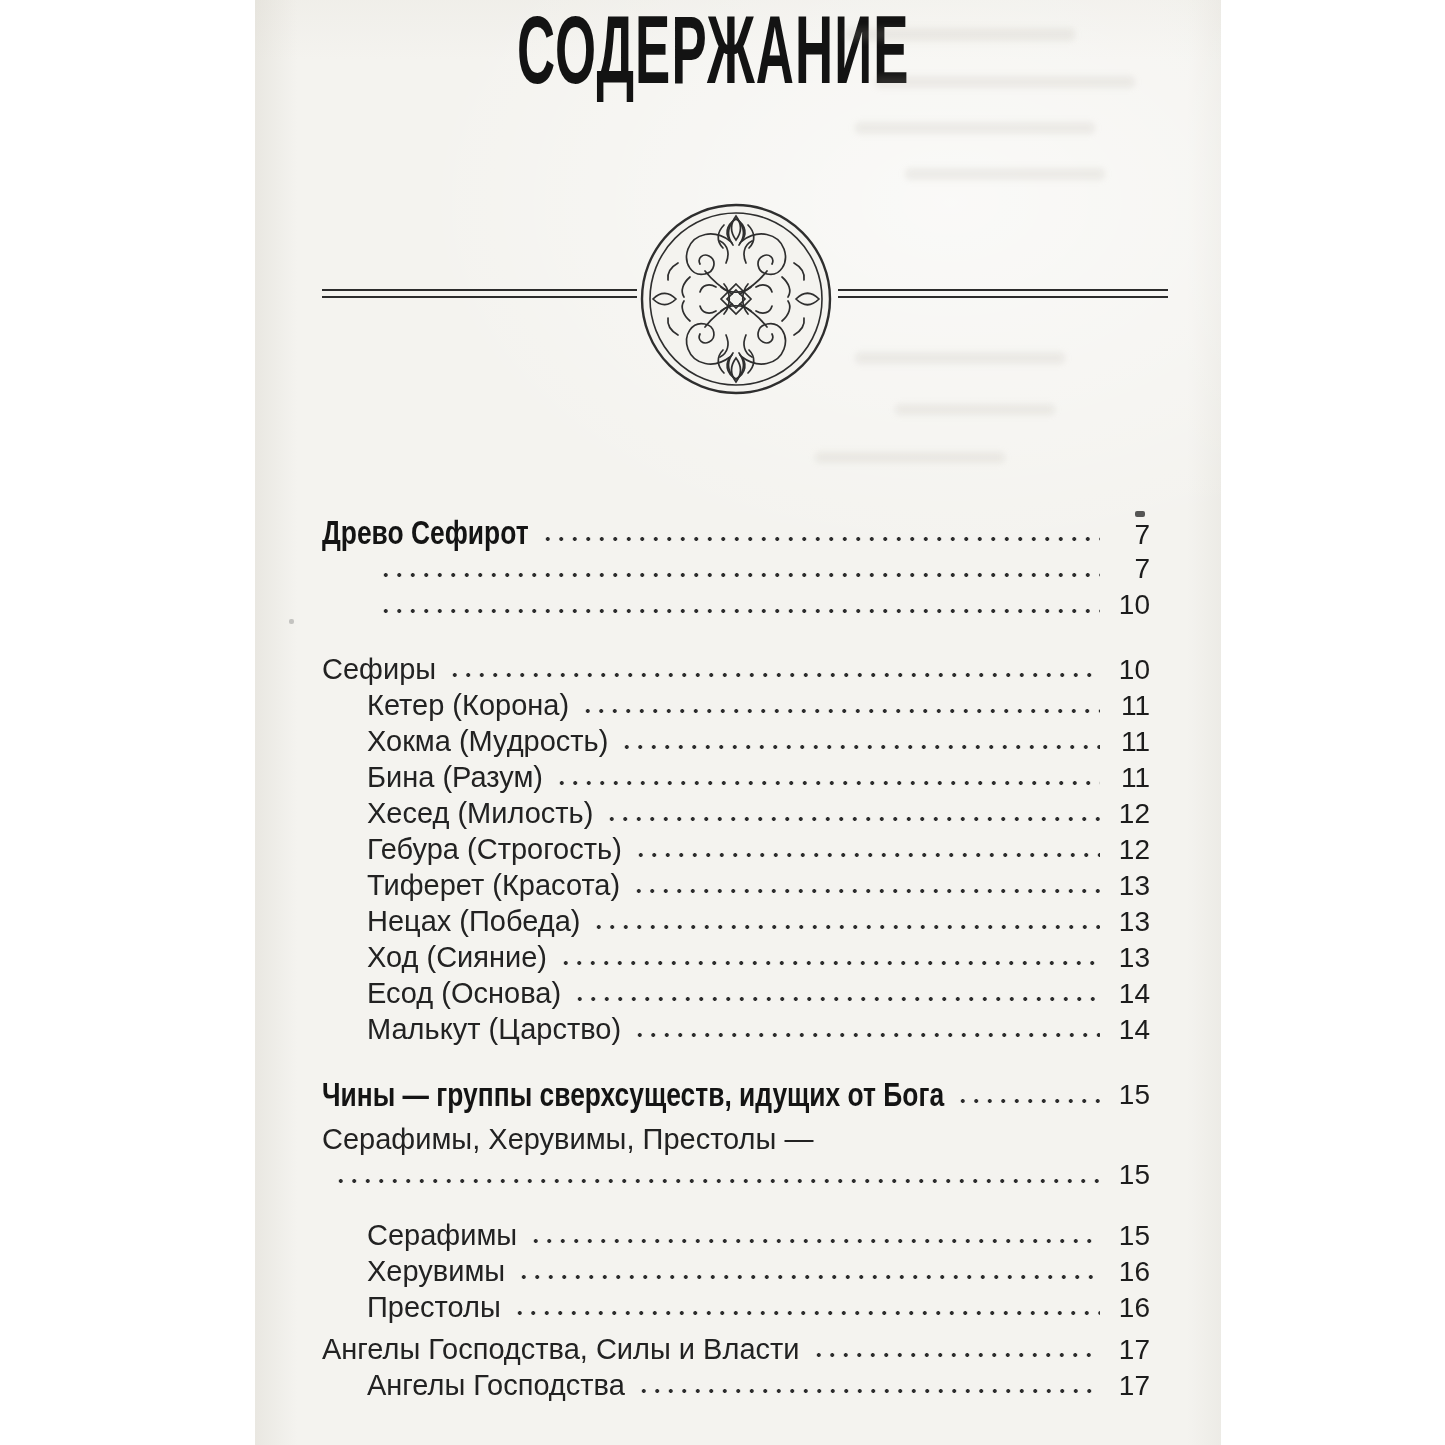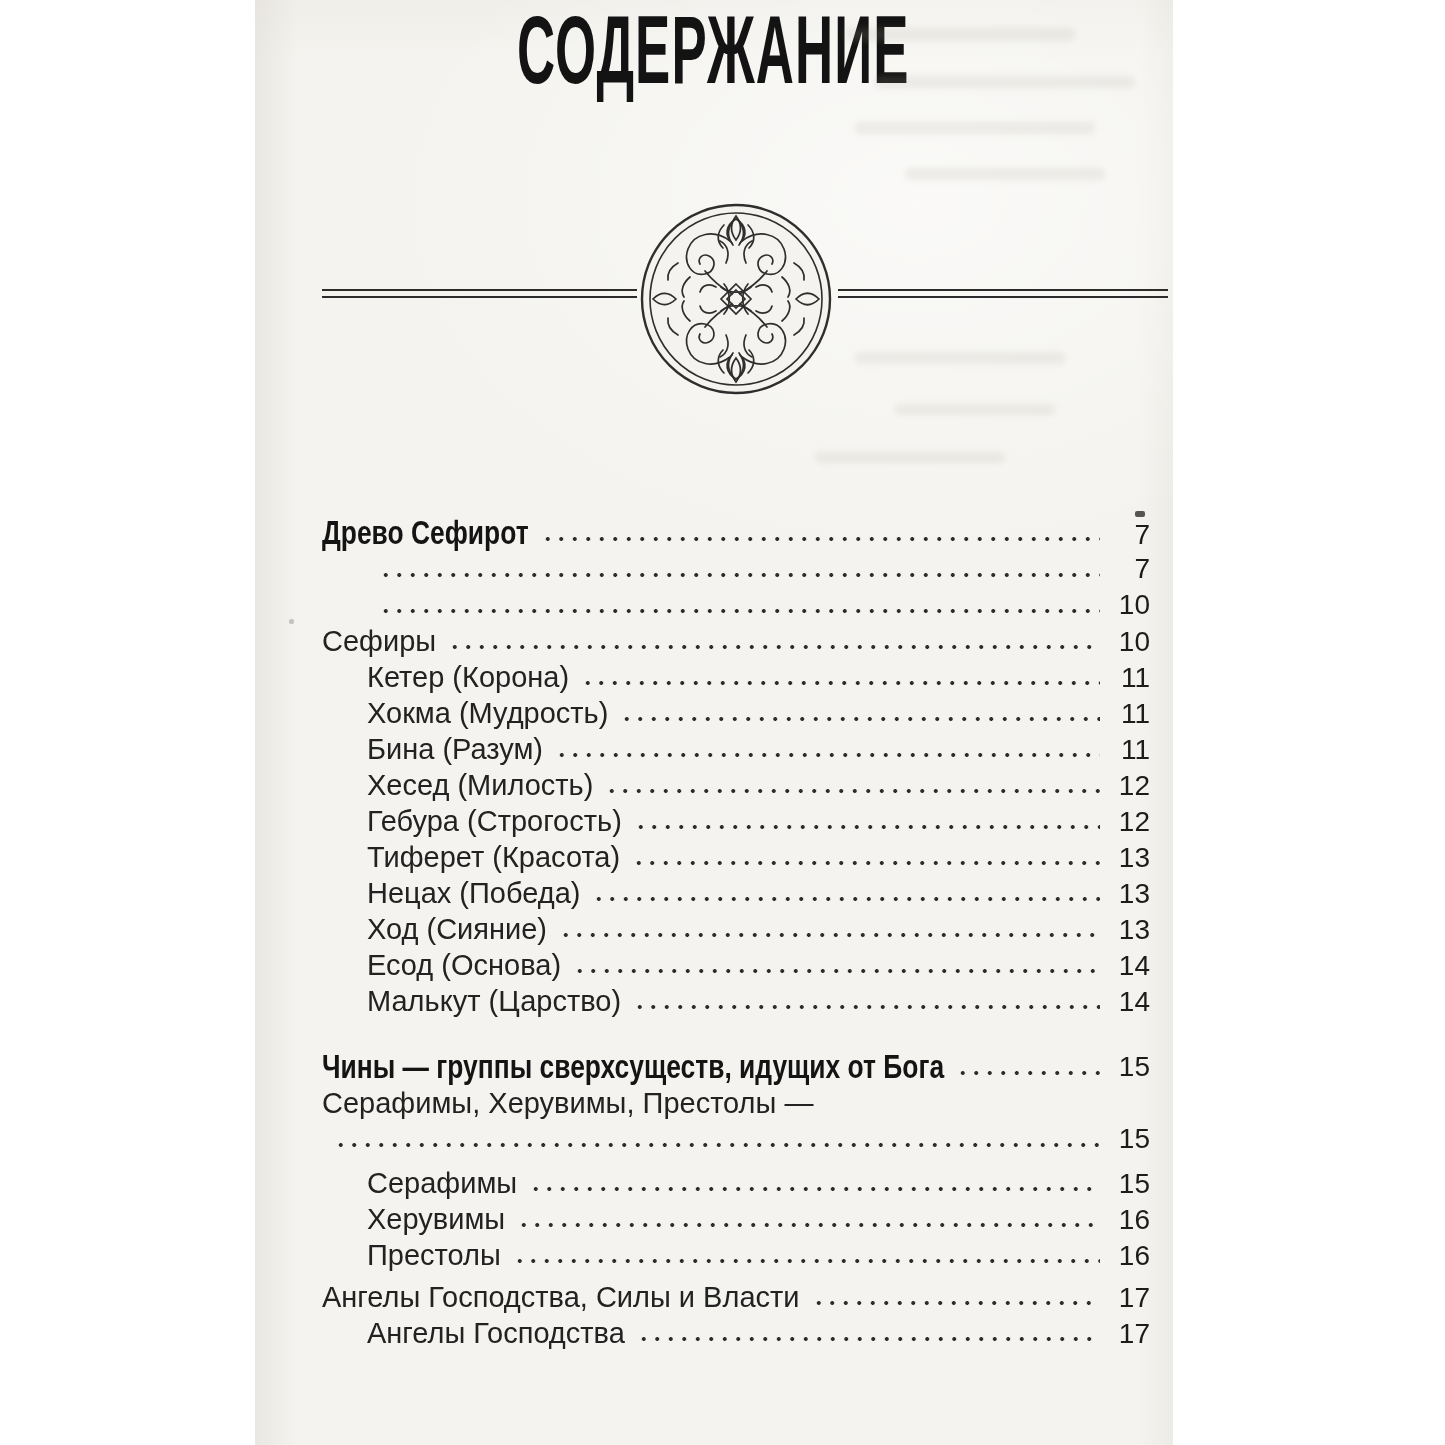--- a/index.html
+++ b/index.html
@@ -13,20 +13,21 @@
   
   .page{
     position:absolute;left:255px;top:0;width:918px;height:1445px;
     background:
       radial-gradient(900px 600px at 72% 14%, rgba(255,255,255,0.55), rgba(255,255,255,0) 60%),
       linear-gradient(90deg, rgba(205,201,190,0.28), rgba(245,244,240,0) 42px),
       linear-gradient(270deg, rgba(210,207,197,0.22), rgba(245,244,240,0) 34px),
       linear-gradient(180deg, rgba(236,234,228,0.5), rgba(245,244,240,0) 60px),
       #f4f3ef;
     color:#1e1e1e;
+    padding-left:48px;
   }
 
   
   .title{
     position:absolute;top:2px;left:127px;width:600px;
     text-align:center;
     font-size:96px;line-height:1;font-weight:700;
     letter-spacing:2px;color:#131313;
     transform:scaleX(0.55);transform-origin:50% 0;
     white-space:nowrap;
@@ -111,21 +112,21 @@
     <span class="page-num">7</span>
   </div>
         <div class="row l1">
     <span class="dots"></span>
     <span class="page-num">7</span>
   </div>
         <div class="row l1">
     <span class="dots"></span>
     <span class="page-num">10</span>
   </div>
-        <div class="row sec" style="margin-top: 0;">
+        <div class="row sec" style="margin-top: 28px;">
     <span class="label">Сефиры</span>
     <span class="dots"></span>
     <span class="page-num">10</span>
   </div>
         <div class="row l1">
     <span class="label">Кетер (Корона)</span>
     <span class="dots"></span>
     <span class="page-num">11</span>
   </div>
         <div class="row l1">
@@ -171,29 +172,29 @@
         <div class="row l1">
     <span class="label">Малькут (Царство)</span>
     <span class="dots"></span>
     <span class="page-num">14</span>
   </div>
         <div class="row sec sec-b" style="margin-top: 30px; align-items: center;">
     <span class="label cond" style="margin-right: -155.534px;">Чины — группы сверхсуществ, идущих от Бога</span>
     <span class="dots"></span>
     <span class="page-num">15</span>
   </div>
-        <div class="row sec" style="margin-top: 0;">
+        <div class="row sec" style="margin-top: 8px;">
     <span class="label">Серафимы, Херувимы, Престолы —</span>
 
   </div>
         <div class="row sec">
     <span class="dots"></span>
     <span class="page-num">15</span>
   </div>
-        <div class="row l1" style="margin-top: 8px;">
+        <div class="row l1" style="margin-top: 24px;">
     <span class="label">Серафимы</span>
     <span class="dots"></span>
     <span class="page-num">15</span>
   </div>
         <div class="row l1">
     <span class="label">Херувимы</span>
     <span class="dots"></span>
     <span class="page-num">16</span>
   </div>
         <div class="row l1">

